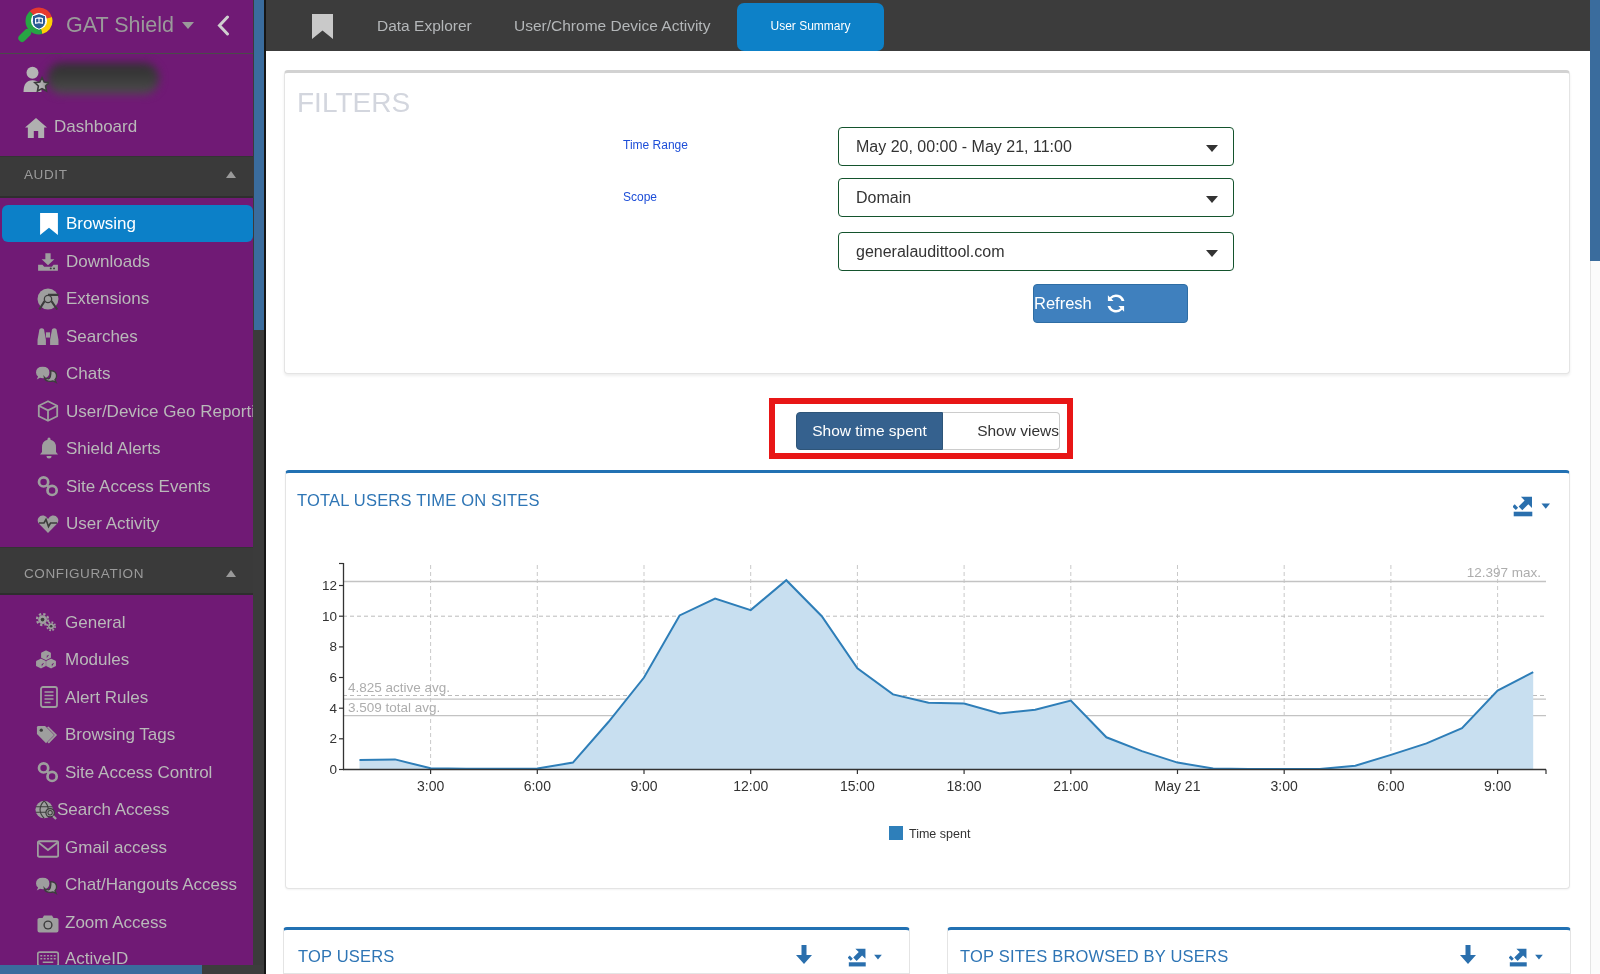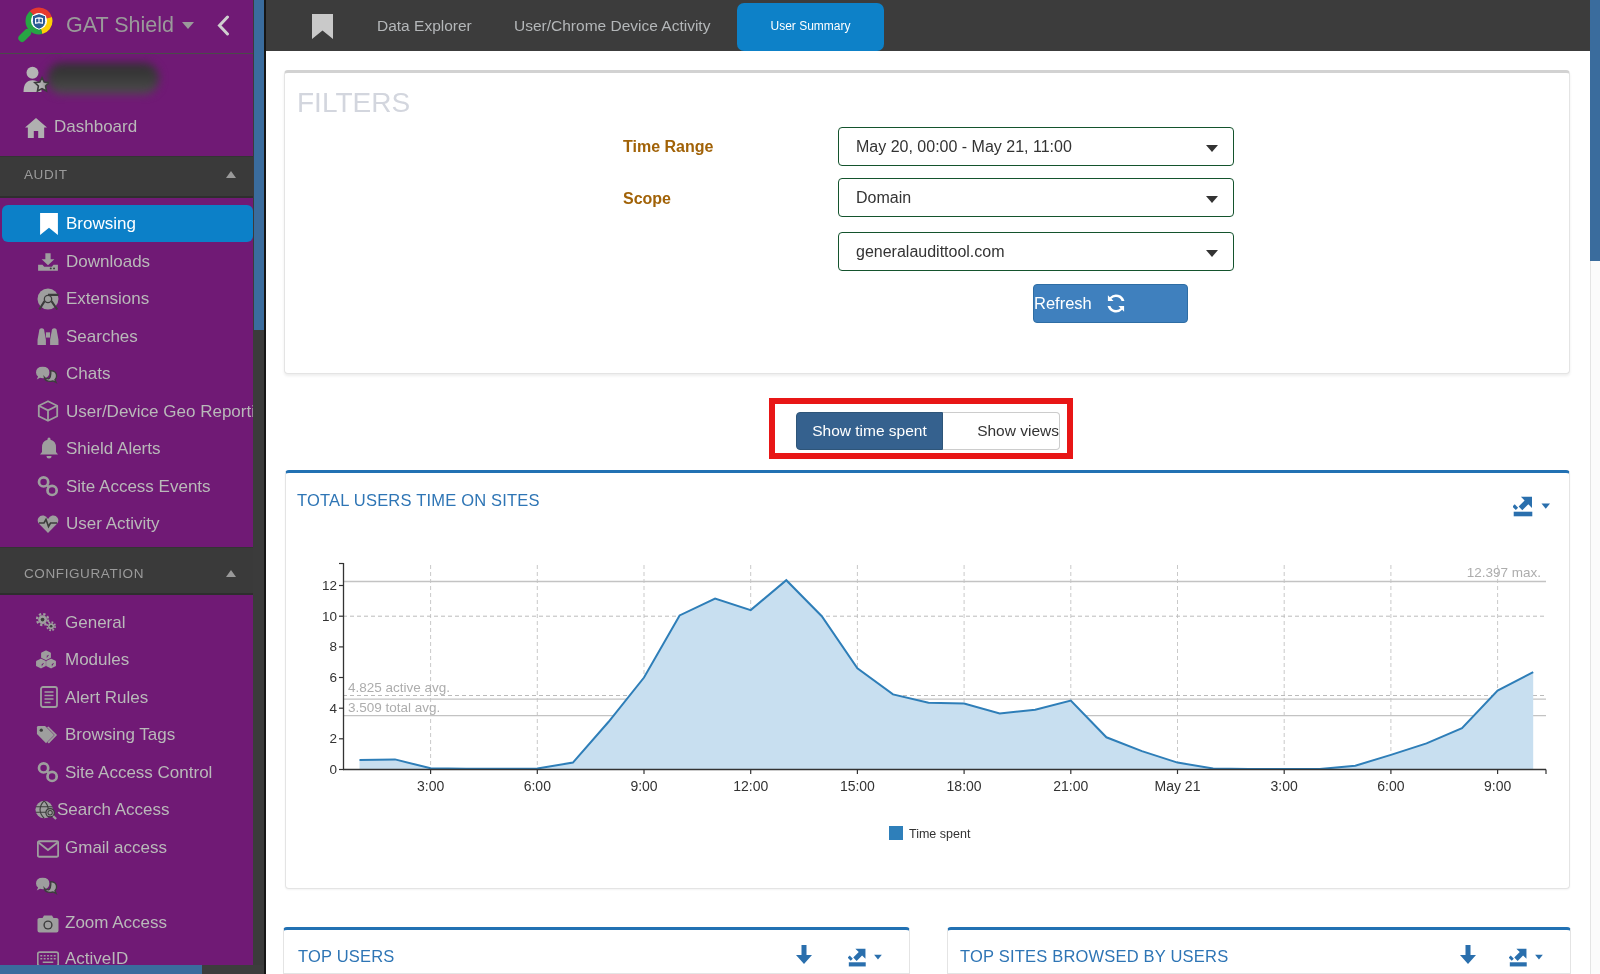--- a/index.html
+++ b/index.html
@@ -14,21 +14,21 @@
 #content{position:absolute;left:266px;top:51px;width:1324px;height:923px;background:#fff}
 #vscroll{position:absolute;left:1590px;top:0;width:10px;height:974px;background:#fbfbfb;border-left:1px solid #e4e4e4}
 #vthumb{position:absolute;left:1590px;top:0;width:10px;height:261px;background:#3a6c9d}
 .tab{position:absolute;top:0;height:51px;line-height:51px;color:#b4b7b9;font-size:15.5px}
 .navtxt{color:#b9b9b9;font-size:17px;line-height:37px;position:absolute;white-space:nowrap}
 .navico{position:absolute;width:22px;height:22px}
 .sechead{position:absolute;left:24px;color:#9b9b9b;font-size:13.5px;letter-spacing:.6px}
 .panel{position:absolute;background:#fff;border:1px solid #e4e4e4;border-radius:4px}
 .sel{position:absolute;width:396px;height:39px;border:1px solid #14532d;border-radius:4px;background:#fff;font-size:16px;color:#333;line-height:37px;padding-left:17px}
 .sel:after{content:"";position:absolute;right:15px;top:17px;border-left:6px solid transparent;border-right:6px solid transparent;border-top:7px solid #333}
-.flabel{position:absolute;font-weight:bold;font-size:16px;color:#a16207}
+.flabel{position:absolute;font-weight:normal;font-size:12px;color:#1d4ed8}
 .ptitle{position:absolute;color:#2e75b5;font-size:16.5px;letter-spacing:.2px}
 </style></head>
 <body>
 <div id="sidebar">
 
   <svg class="abs" style="left:18px;top:7px" width="36" height="38" viewBox="0 0 36 38">
     <g>
       <rect x="3" y="21" width="7.5" height="15" rx="3.75" transform="rotate(45 6.75 28.5)" fill="#27a544"></rect>
       <circle cx="21" cy="14" r="10.3" fill="none" stroke="#e6392e" stroke-width="6.4" stroke-dasharray="20.7 44" stroke-dashoffset="-40.4"></circle>
       <circle cx="21" cy="14" r="10.3" fill="none" stroke="#fcd005" stroke-width="6.4" stroke-dasharray="17.1 47.6" stroke-dashoffset="-61.1"></circle>
@@ -205,20 +205,21 @@
       </g>
     </svg>
   <div class="navtxt" style="left:65px;top:828.5px">Gmail access</div>
 
   <svg class="navico" style="left:36px;top:875px" width="23" height="20" viewBox="0 0 23 20">
       <g fill="#9e9e9e">
         <path d="M0 7.5 Q0 1.5 7 1.5 Q14 1.5 14 7.5 Q14 13.5 7 13.5 Q5.5 13.5 4.2 13 L0.8 14.8 L2.2 11.6 Q0 10 0 7.5 Z"></path>
         <path d="M15.5 5.5 Q21.5 6 21.5 11 Q21.5 13.5 19.8 14.9 L21 17.8 L17.8 16.2 Q16.6 16.7 15 16.7 Q9.5 16.7 8.8 12.5 Q10 14 13 14 Q15.8 13.2 15.5 5.5 Z" stroke="#3c3c3c" stroke-width="1.4"></path>
       </g>
     </svg>
+  <div class="navtxt" style="left:65px;top:866px">Chat/Hangouts Access</div>
 
   <svg class="navico" style="left:37px;top:913px" width="22" height="18" viewBox="0 0 22 18">
       <g fill="#9e9e9e">
         <path d="M7 0.5 h8 l1.5 2.5 h3 Q21.5 3 21.5 4.5 v11 Q21.5 17.5 19.5 17.5 h-17 Q0.5 17.5 0.5 15.5 v-11 Q0.5 3 2.5 3 h3 Z"></path>
         <circle cx="11" cy="10" r="4.6" fill="#3c3c3c"></circle>
         <circle cx="11" cy="10" r="3.2" fill="#9e9e9e"></circle>
       </g>
     </svg>
   <div class="navtxt" style="left:65px;top:903.5px">Zoom Access</div>
 

